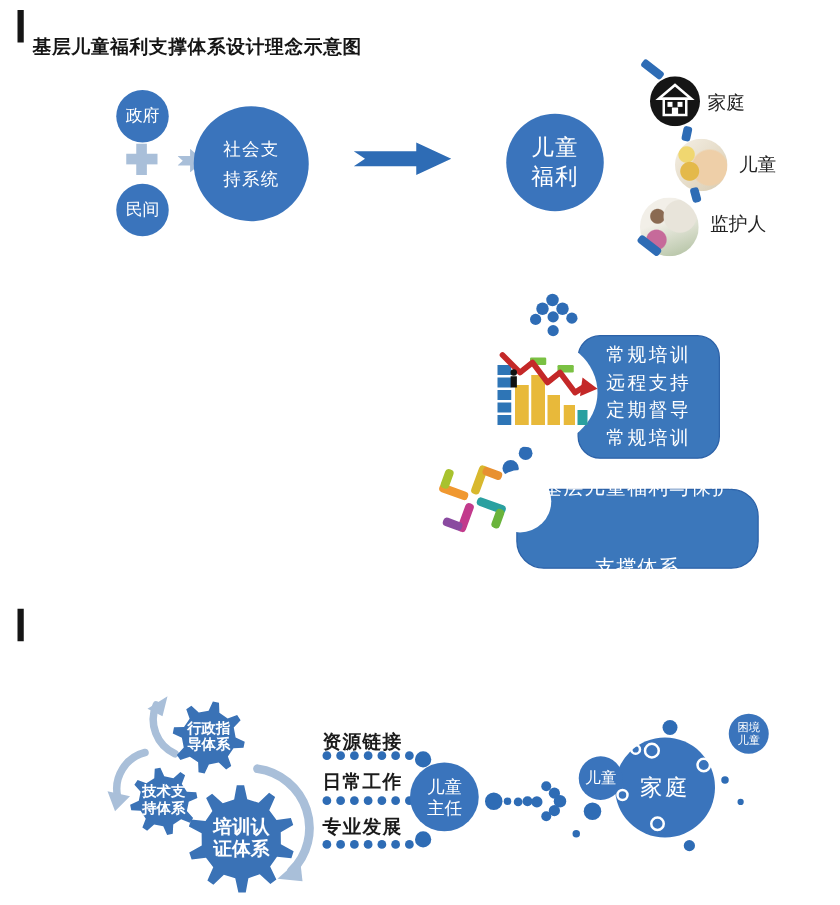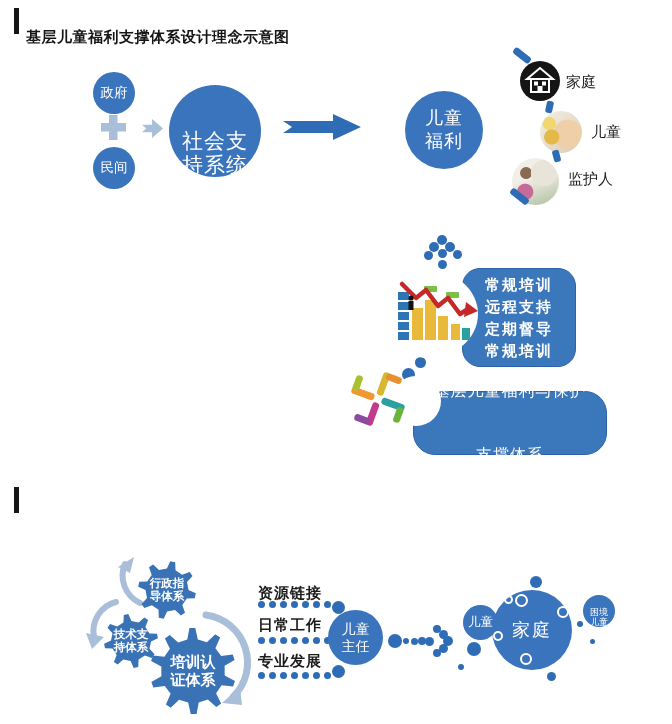--- a/index.html
+++ b/index.html
@@ -21,21 +21,21 @@
   .sarrow{position:absolute;width:21px;height:19px;background:#a9bfd9;
           clip-path:polygon(0 30%,48% 30%,48% 0,100% 50%,48% 100%,48% 70%,0 70%,20% 50%);}
   
   .dash{position:absolute;background:#2e6cb5;border-radius:2.5px;}
   
   .dot{position:absolute;border-radius:50%;background:#2e6cb5;}
   .ring{position:absolute;border-radius:50%;border:2.5px solid #fff;background:transparent;box-sizing:border-box;}
   
   .bubble{position:absolute;background:#3b77bb;border:1.5px solid #2c62a8;color:#fff;
           display:flex;flex-direction:column;align-items:center;justify-content:center;text-align:center;}
-  #bubble1{border-radius:18px;font-weight:bold;}
+  #bubble1{border-radius:18px;}
   #bubble2{border-radius:22px;}
   .notch{position:absolute;background:#fff;border-radius:50%;}
   
   .photo{position:absolute;border-radius:50%;}
   
   .plabel{position:absolute;color:#222;font-size:15px;white-space:nowrap;}
   .duty{position:absolute;color:#1b1b1b;font-size:15px;font-weight:bold;white-space:nowrap;letter-spacing:1px;}
   
   .geartext{position:absolute;color:#fff;text-align:center;font-weight:bold;}
 </style>
@@ -49,21 +49,21 @@
 
   <div class="bcirc" style="left:93px;top:72px;width:42px;height:42px;font-size:13.5px;">
       <span>政府</span>
     </div>
   <div class="plus" style="left:101px;top:115px;"></div>
   <div class="bcirc" style="left:93px;top:147px;width:42px;height:42px;font-size:13.5px;">
       <span>民间</span>
     </div>
   <div class="sarrow" style="left:142px;top:119px;"></div>
 
-  <div class="bcirc" style="left:169px;top:85px;width:92px;height:92px;font-size:21px;line-height:24px;letter-spacing:1px;justify-content:flex-end;">
+  <div class="bcirc" style="left:155px;top:85px;width:92px;height:92px;font-size:14px;line-height:24px;letter-spacing:1px;">
     <span>社会支</span>
     <span>持系统</span>
   </div>
 
   <svg class="abs" style="left:283px;top:112px;" width="80" height="30">
     <polygon points="0,9 50,9 50,2 78,15 50,28 50,21 0,21 9,15" fill="#2e6cb5"></polygon>
   </svg>
 
   <div class="bcirc" style="left:405px;top:91px;width:78px;height:78px;font-size:18px;line-height:23px;letter-spacing:1px;">
     <span>儿童</span>
@@ -183,21 +183,21 @@
   <div class="bcirc" style="left:328px;top:610px;width:55px;height:55px;font-size:14px;line-height:17px;z-index:2;">
     <span>儿童</span>
     <span>主任</span>
   </div>
   <div class="bcirc" style="left:463px;top:605px;width:35px;height:35px;font-size:12.5px;z-index:2;">
       <span>儿童</span>
     </div>
   <div class="bcirc" style="left:492px;top:590px;width:80px;height:80px;font-size:18px;letter-spacing:2px;z-index:1;">
       <span>家庭</span>
     </div>
-  <div class="bcirc" style="left:583px;top:595px;width:32px;height:32px;font-size:9px;line-height:10px;justify-content:flex-end;">
+  <div class="bcirc" style="left:583px;top:571px;width:32px;height:32px;font-size:9px;line-height:10px;">
     <span>困境</span>
     <span>儿童</span>
   </div>
 
 <div class="dot" style="left: 423.5px; top: 250.5px; width: 9px; height: 9px;"></div>
     <div class="dot" style="left: 429px; top: 242px; width: 10px; height: 10px;"></div>
     <div class="dot" style="left: 437px; top: 235px; width: 10px; height: 10px;"></div>
     <div class="dot" style="left: 445px; top: 242px; width: 10px; height: 10px;"></div>
     <div class="dot" style="left: 452.5px; top: 249.5px; width: 9px; height: 9px;"></div>
     <div class="dot" style="left: 437.5px; top: 248.5px; width: 9px; height: 9px;"></div>

